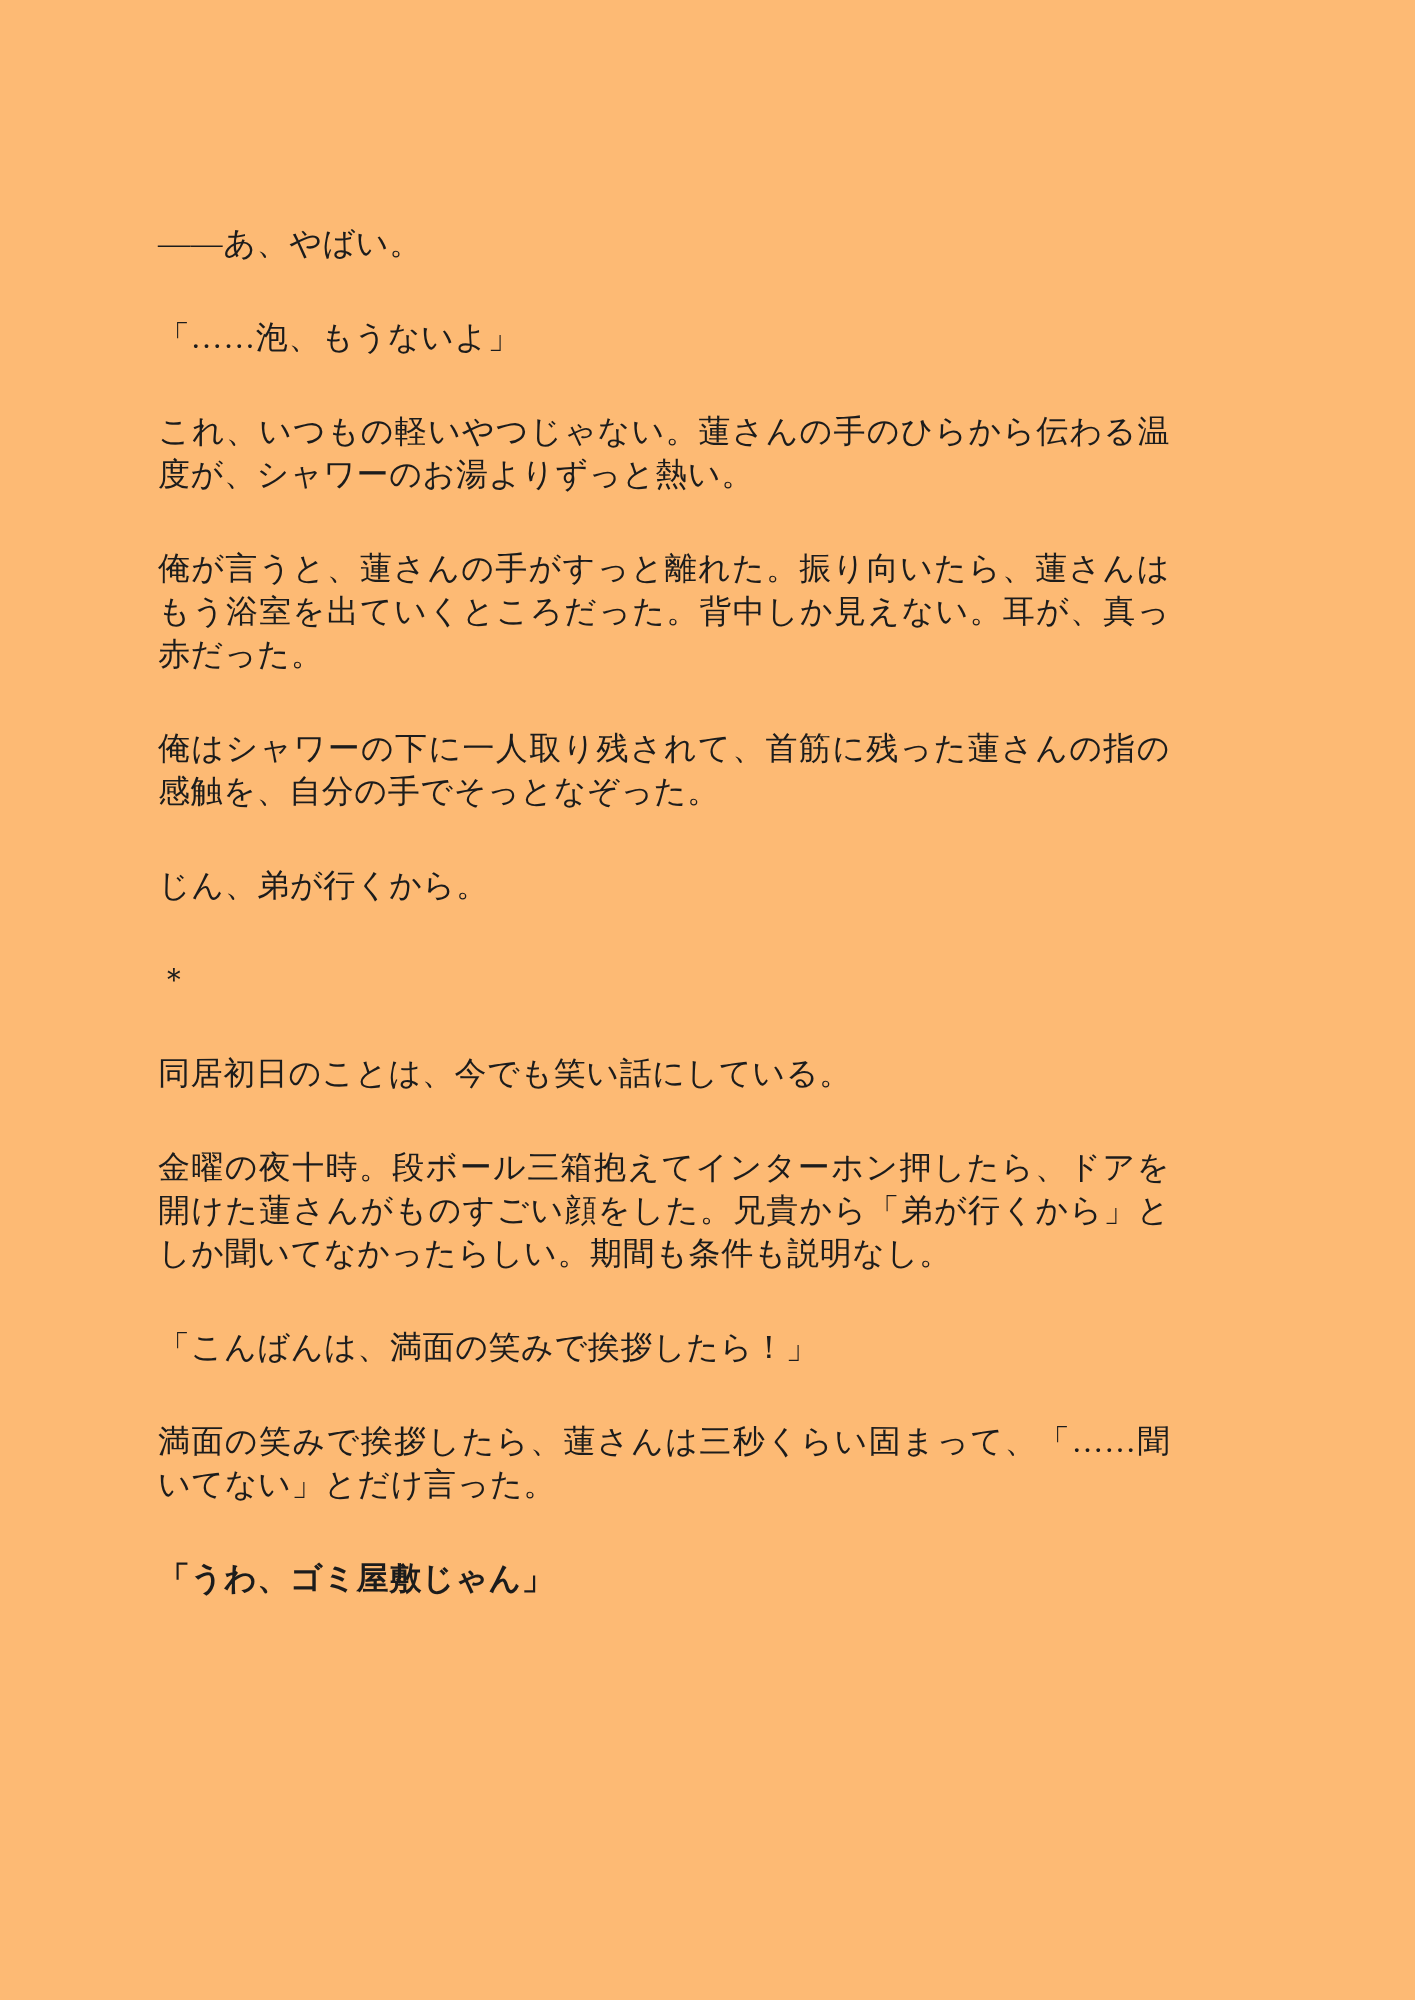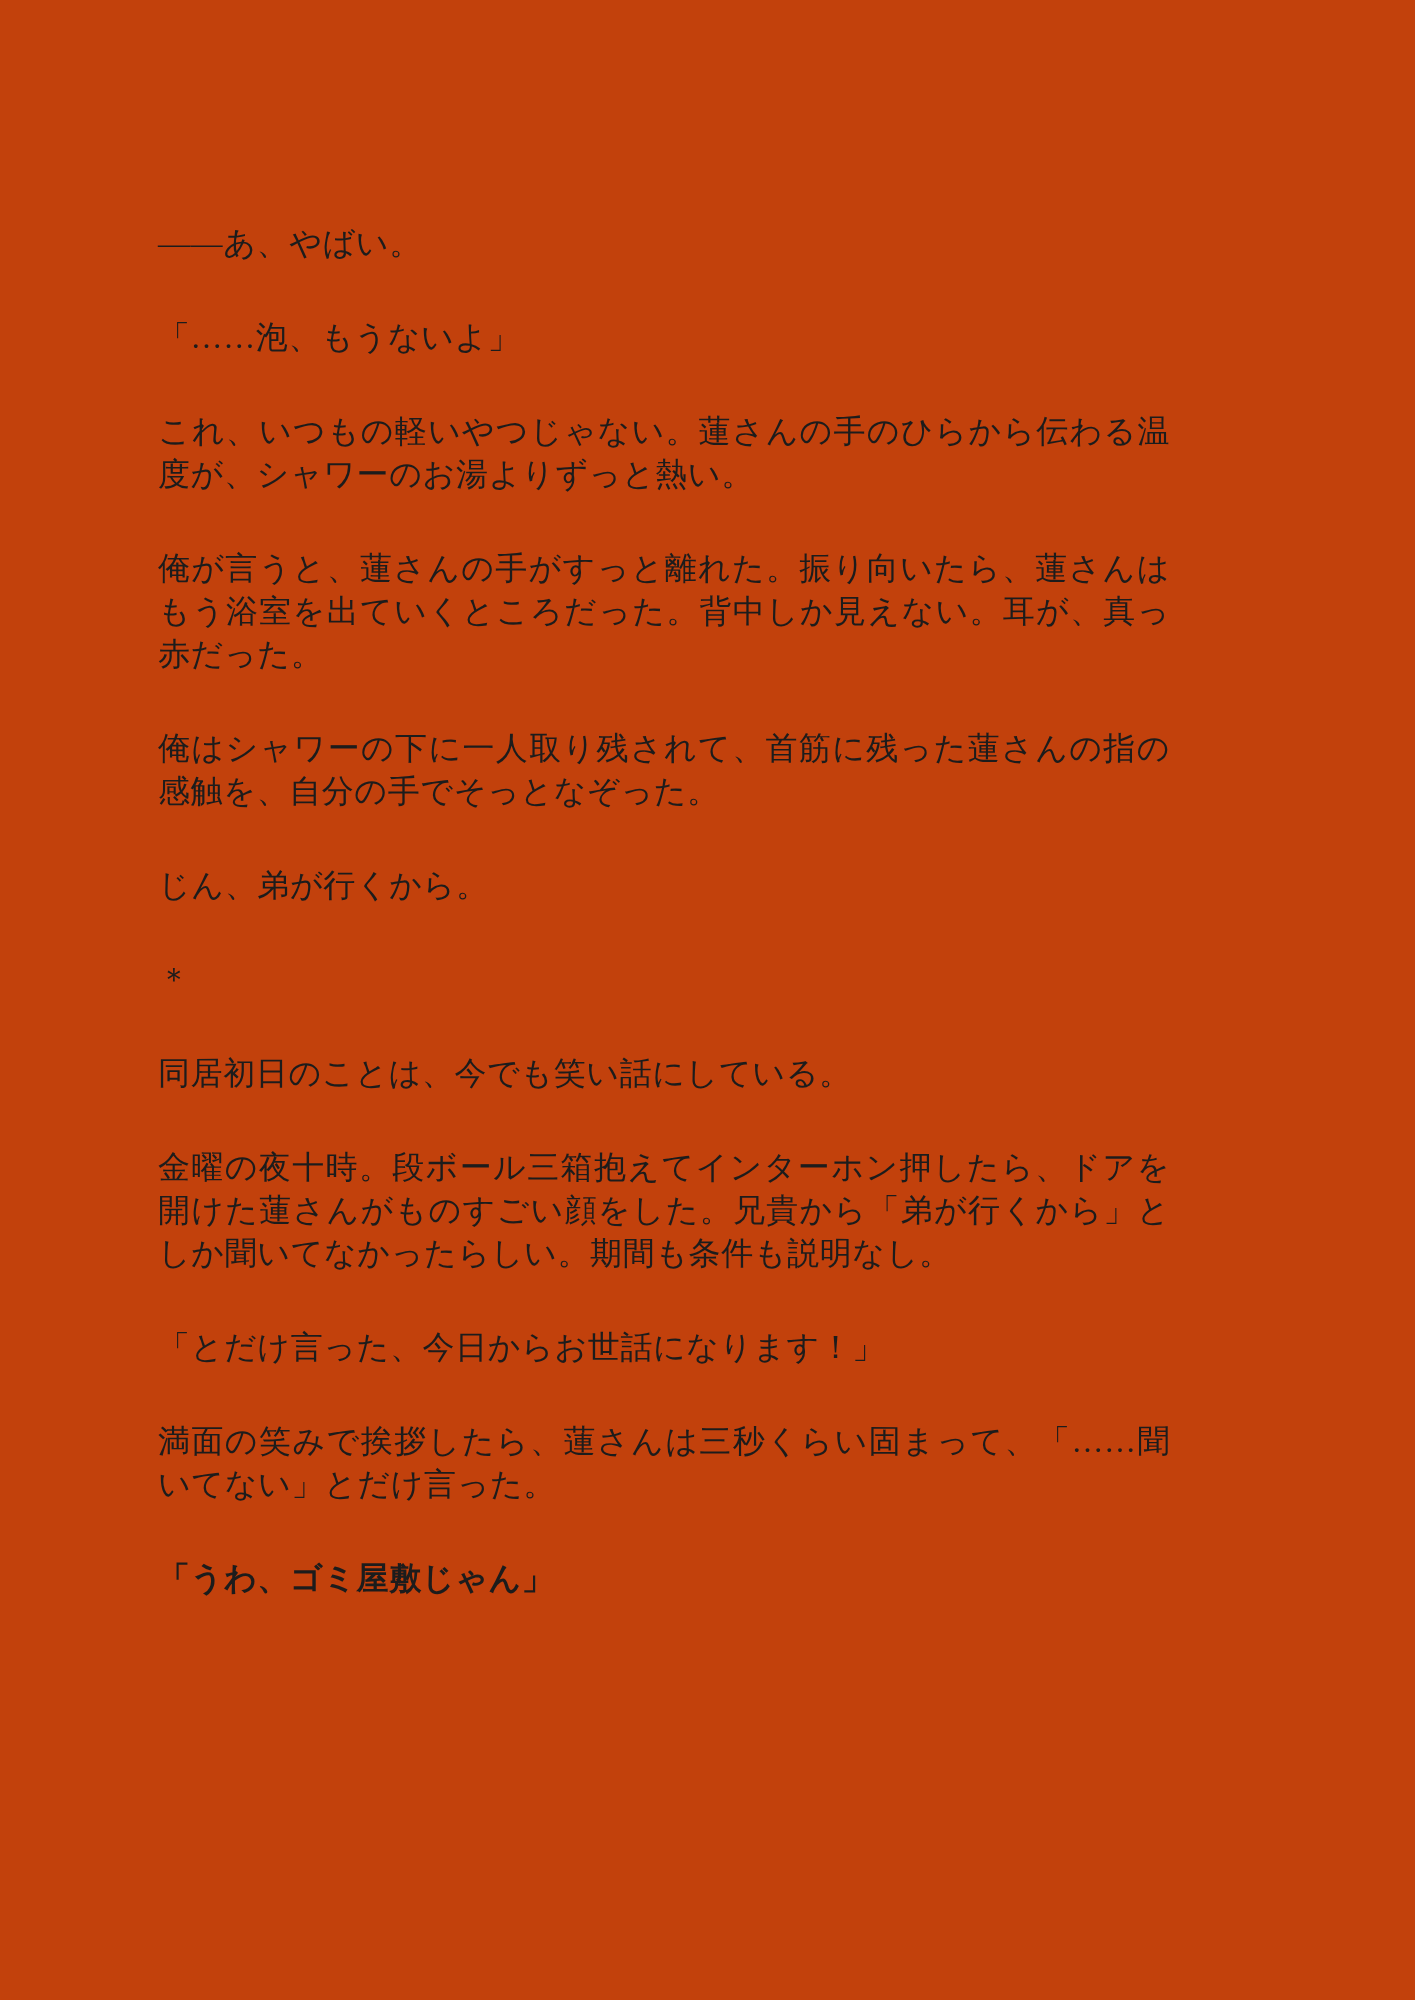--- a/index.html
+++ b/index.html
@@ -9,21 +9,21 @@
   }
   body {
     width: 1415px;
     height: 2000px;
     overflow: hidden;
   }
   .page {
     box-sizing: border-box;
     width: 1415px;
     height: 2000px;
-    background: #c2410c;
+    background: #fdba74;
     padding: 222px 0 0 158px;
   }
   .text-column {
     width: 1012px;
   }
   p.para {
     font-family: "Liberation Serif", "DejaVu Serif", serif;
     font-size: 32px;
     line-height: 43px;
     letter-spacing: 0.6px;
@@ -44,17 +44,17 @@
   <div class="text-column">
       <p class="para">――あ、やばい。</p>
       <p class="para">「……泡、もうないよ」</p>
       <p class="para">これ、いつもの軽いやつじゃない。蓮さんの手のひらから伝わる温度が、シャワーのお湯よりずっと熱い。</p>
       <p class="para">俺が言うと、蓮さんの手がすっと離れた。振り向いたら、蓮さんはもう浴室を出ていくところだった。背中しか見えない。耳が、真っ赤だった。</p>
       <p class="para">俺はシャワーの下に一人取り残されて、首筋に残った蓮さんの指の感触を、自分の手でそっとなぞった。</p>
       <p class="para">じん、弟が行くから。</p>
       <p class="para">＊</p>
       <p class="para">同居初日のことは、今でも笑い話にしている。</p>
       <p class="para">金曜の夜十時。段ボール三箱抱えてインターホン押したら、ドアを開けた蓮さんがものすごい顔をした。兄貴から「弟が行くから」としか聞いてなかったらしい。期間も条件も説明なし。</p>
-      <p class="para">「とだけ言った、今日からお世話になります！」</p>
+      <p class="para">「こんばんは、満面の笑みで挨拶したら！」</p>
       <p class="para">満面の笑みで挨拶したら、蓮さんは三秒くらい固まって、「……聞いてない」とだけ言った。</p>
       <p class="para">「うわ、ゴミ屋敷じゃん」</p>
     </div>
 </div>
 
 </body></html>

